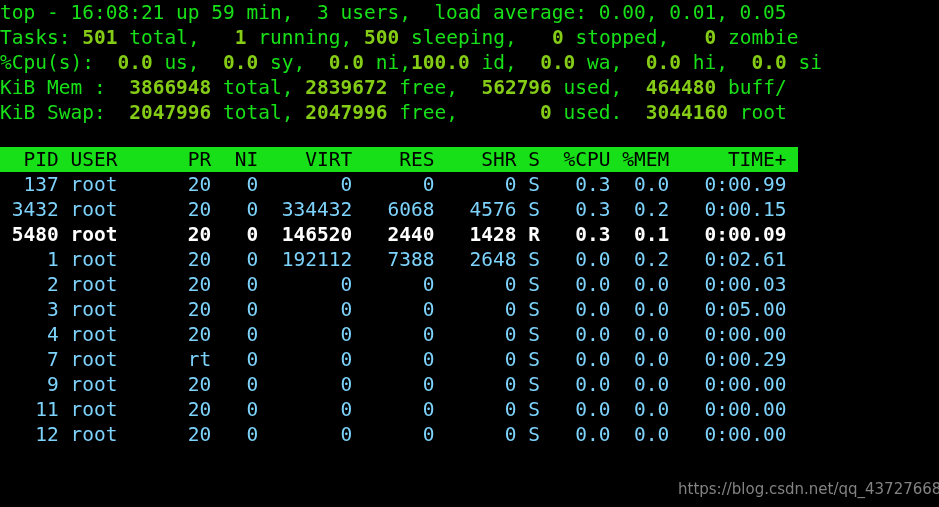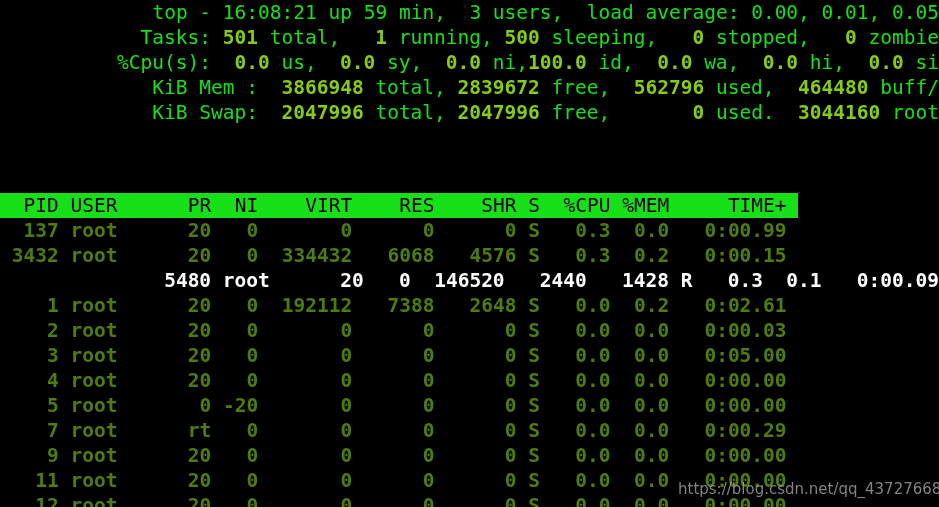--- a/index.html
+++ b/index.html
@@ -19,52 +19,48 @@
     letter-spacing: 0px;
     -webkit-font-smoothing: none;
   }
   .line {
     white-space: pre;
     height: 25px;
     line-height: 25px;
     color: #18e018;
     font-weight: normal;
     overflow: hidden;
-    text-align: right;
   }
   .summary-area { padding-top: 0px; }
   .g  { color: #18e018; font-weight: normal; }
   .w  { color: #84cc16; font-weight: bold; }
   .header-row {
     white-space: pre;
     height: 25px;
     line-height: 25px;
     background: #18e018;
     color: #000000;
     font-weight: normal;
     display: inline-block;
     margin-top: 0px;
   }
   .header-wrap {
     height: 25px;
     line-height: 25px;
     padding-top: 0px;
-    margin-top: 46px;
   }
   .proc-row {
     white-space: pre;
     height: 25px;
     line-height: 25px;
-    color: #4d7c0f;
-    font-weight: bold;
+    color: #7dd3fc;
   }
   .proc-row.running {
     color: #ffffff;
     font-weight: bold;
-    text-align: right;
   }
   .spacer { height: 22px; }
   .watermark {
     position: absolute;
     left: 678px;
     top: 477px;
     font-family: "DejaVu Sans", "Liberation Sans", sans-serif;
     font-size: 15px;
     color: #9a9a9a;
     opacity: 0.85;
@@ -96,21 +92,20 @@
   <div class="header-wrap"><span class="header-row">  PID USER      PR  NI    VIRT    RES    SHR S  %CPU %MEM     TIME+ </span></div>
 
   <div id="rows">
       <div class="proc-row">  137 root      20   0       0      0      0 S   0.3  0.0   0:00.99</div>
       <div class="proc-row"> 3432 root      20   0  334432   6068   4576 S   0.3  0.2   0:00.15</div>
       <div class="proc-row running"> 5480 root      20   0  146520   2440   1428 R   0.3  0.1   0:00.09</div>
       <div class="proc-row">    1 root      20   0  192112   7388   2648 S   0.0  0.2   0:02.61</div>
       <div class="proc-row">    2 root      20   0       0      0      0 S   0.0  0.0   0:00.03</div>
       <div class="proc-row">    3 root      20   0       0      0      0 S   0.0  0.0   0:05.00</div>
       <div class="proc-row">    4 root      20   0       0      0      0 S   0.0  0.0   0:00.00</div>
-      <div class="proc-row">    5 root       0 -20       0      0      0 S   0.0  0.0   0:00.00</div>
       <div class="proc-row">    7 root      rt   0       0      0      0 S   0.0  0.0   0:00.29</div>
       <div class="proc-row">    9 root      20   0       0      0      0 S   0.0  0.0   0:00.00</div>
       <div class="proc-row">   11 root      20   0       0      0      0 S   0.0  0.0   0:00.00</div>
       <div class="proc-row">   12 root      20   0       0      0      0 S   0.0  0.0   0:00.00</div>
     </div>
 
   <div class="watermark">https://blog.csdn.net/qq_43727668</div>
 
 </div>
 

